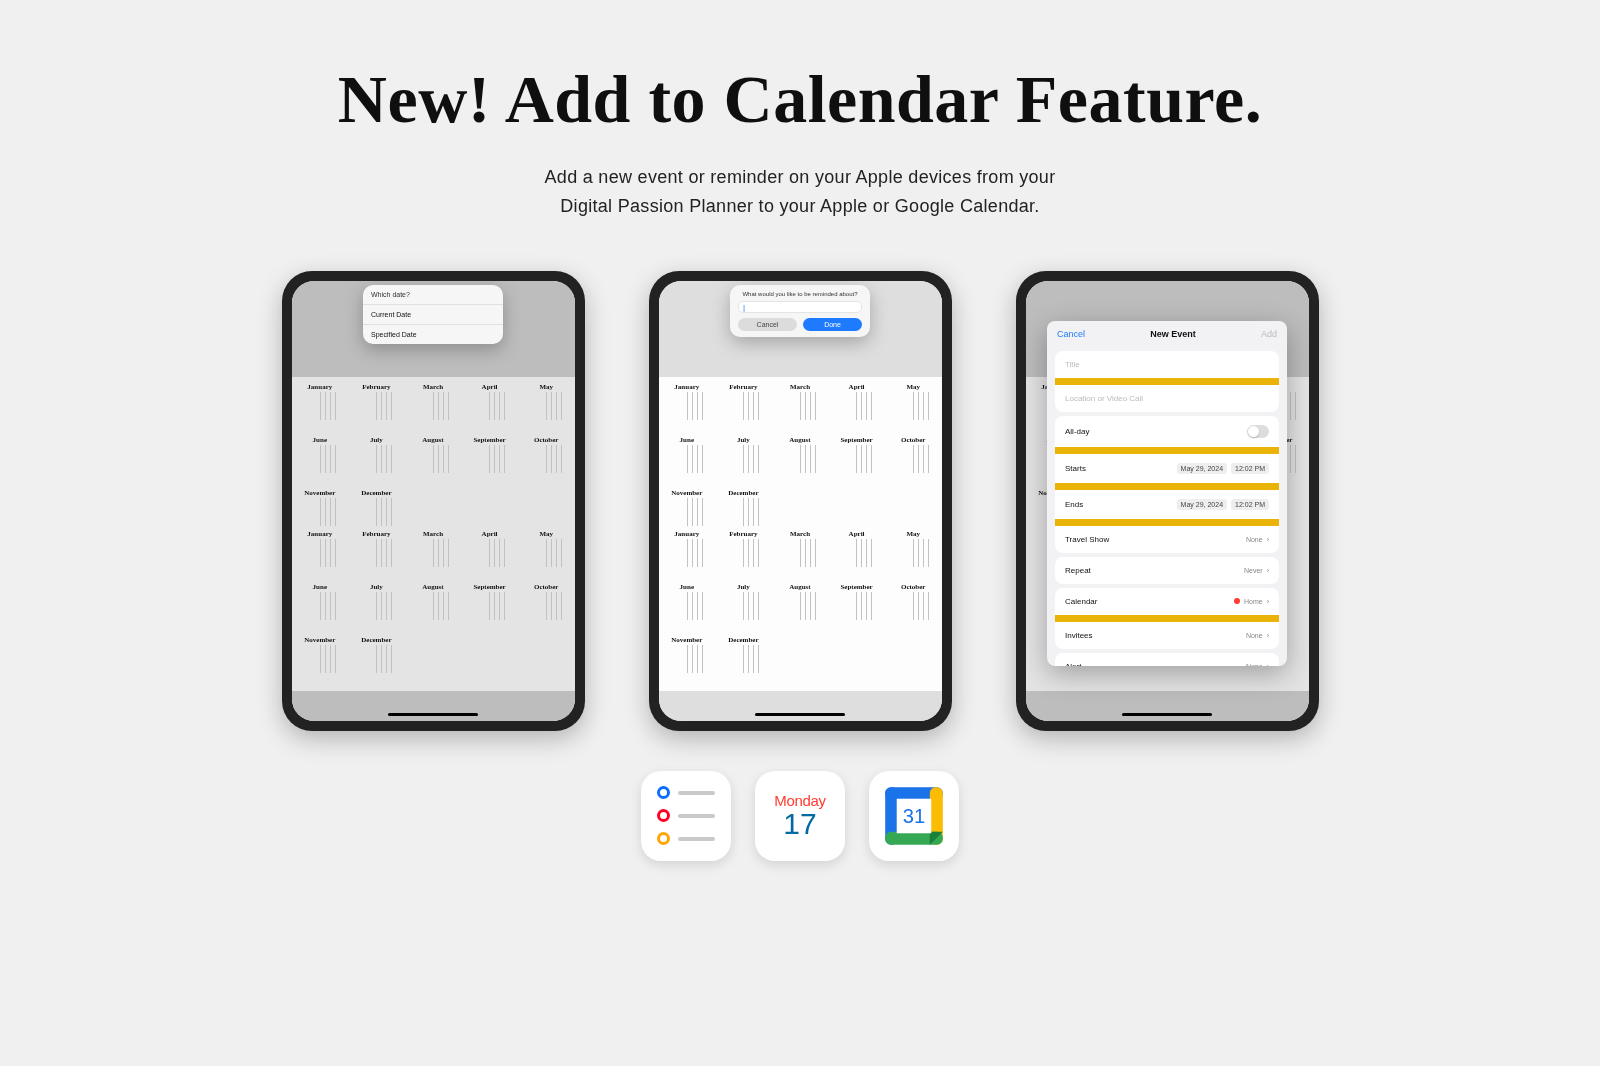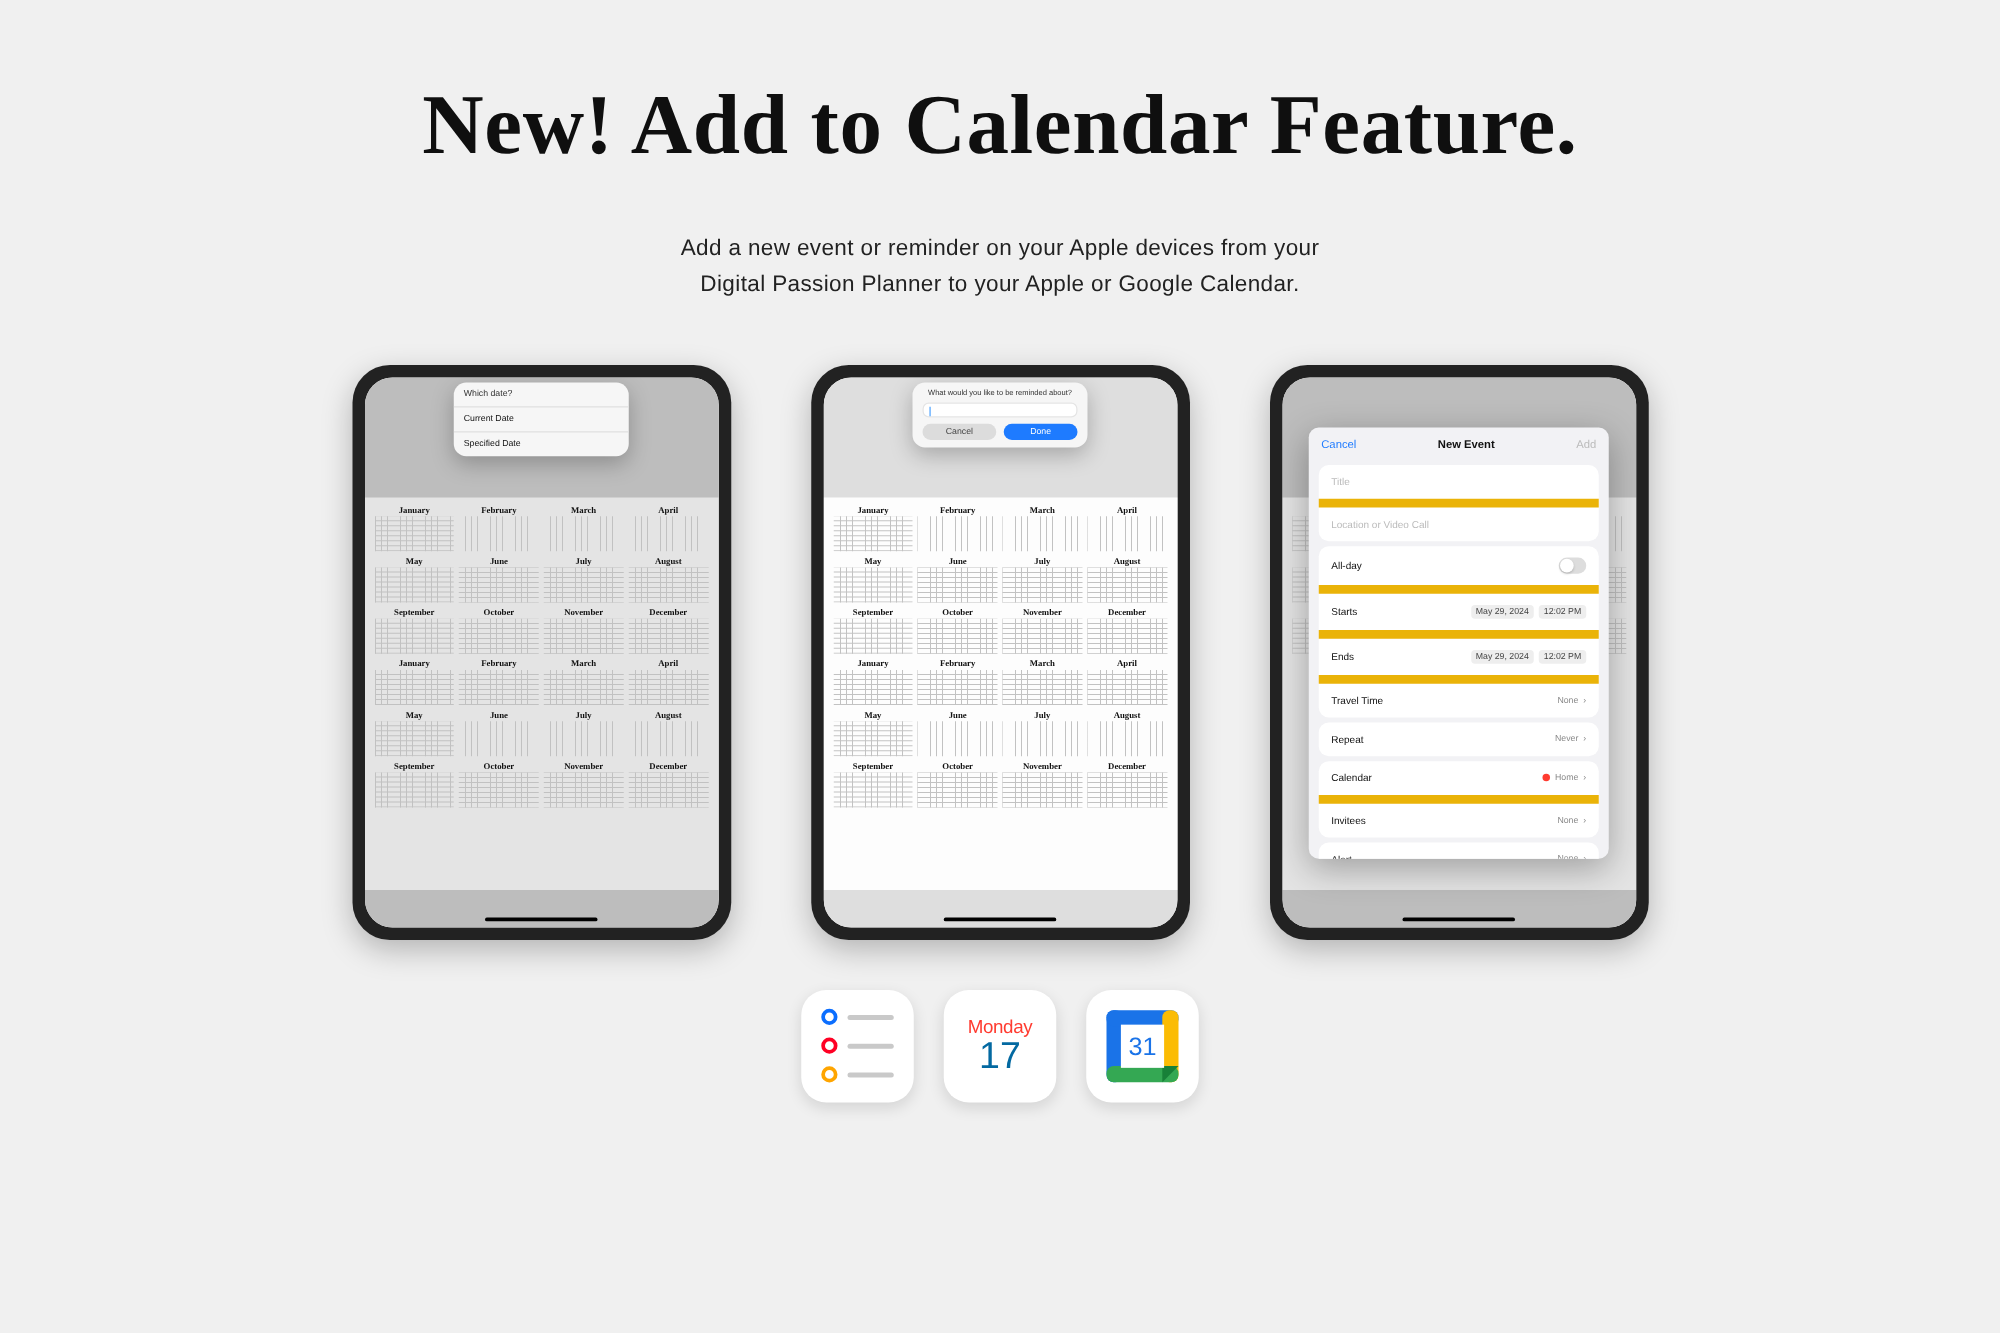--- a/index.html
+++ b/index.html
@@ -1,29 +1,29 @@
 <!DOCTYPE html>
 <html><head>
 <meta charset="utf-8">
 <style>
 * { box-sizing: border-box; margin: 0; padding: 0; }
 body { font-family: -apple-system, BlinkMacSystemFont, "Segoe UI", sans-serif; background: #f0f0f0; width: 1600px; height: 1066px; overflow: hidden; }
 
 .page { padding: 60px 40px 20px; }
-.hero-title { font-family: Georgia, "Times New Roman", serif; font-size: 68px; font-weight: 700; letter-spacing: 0.5px; text-align: center; color: #0f0f0f; margin-bottom: 45px; }
+.hero-title { font-family: Georgia, "Times New Roman", serif; font-size: 68px; font-weight: 700; letter-spacing: 0.5px; text-align: center; color: #0f0f0f; margin-bottom: 24px; }
 .subtitle { text-align: center; font-size: 18px; color: #222; line-height: 1.6; letter-spacing: 0.3px; margin-bottom: 50px; }
 
 .ipad-row { display: flex; justify-content: center; gap: 64px; }
 .ipad { width: 303px; height: 460px; background: #222; border-radius: 30px; padding: 10px; box-shadow: 0 8px 24px rgba(0,0,0,0.25); position: relative; }
 .ipad-screen { width: 100%; height: 100%; border-radius: 22px; overflow: hidden; background: #fff; position: relative; }
 .ipad-homebar { position: absolute; bottom: 5px; left: 50%; transform: translateX(-50%); width: 90px; height: 3px; background: #000; border-radius: 3px; }
 
 .screen1-bg { position: absolute; inset: 0; background: #bdbdbd; }
 .calendar-page { position: absolute; top: 96px; left: 0; right: 0; bottom: 30px; background: #e4e4e4; padding: 6px 8px; }
-.months-grid { display: grid; grid-template-columns: repeat(4, 1fr); gap: 4px; }
+.months-grid { display: grid; grid-template-columns: repeat(5, 1fr); gap: 16px; }
 .month { }
 .month-name { font-family: Georgia, serif; font-size: 7px; font-weight: 700; color: #111; text-align: center; margin-bottom: 1px; }
 .month-body { height: 28px; background: repeating-linear-gradient(0deg,#aaa 0px,#aaa 0.5px,transparent 0.5px, transparent 4px), repeating-linear-gradient(90deg,#aaa 0px,#aaa 0.5px,transparent 0.5px, transparent 5px); border: 0; opacity: 0.6; }
 
 
 .calendar-page.white { background: #fdfdfd; }
 .screen2-bg { position: absolute; inset: 0; background: #dedede; }
 .white .month-body { opacity: 0.7; }
 
 
@@ -402,21 +402,21 @@
                 </span>
             </div>
             <div class="es-row">
               <span>Ends</span>
               <span class="v">
                   <span class="chip">May 29, 2024</span>
                   <span class="chip">12:02 PM</span>
                 </span>
             </div>
             <div class="es-row">
-              <span>Travel Time</span>
+              <span>Travel Show</span>
               <span class="v"><span>None</span> ›</span>
             </div>
           </div>
 
           <div class="es-group">
             <div class="es-row">
               <span>Repeat</span>
               <span class="v"><span>Never</span> ›</span>
             </div>
           </div>

